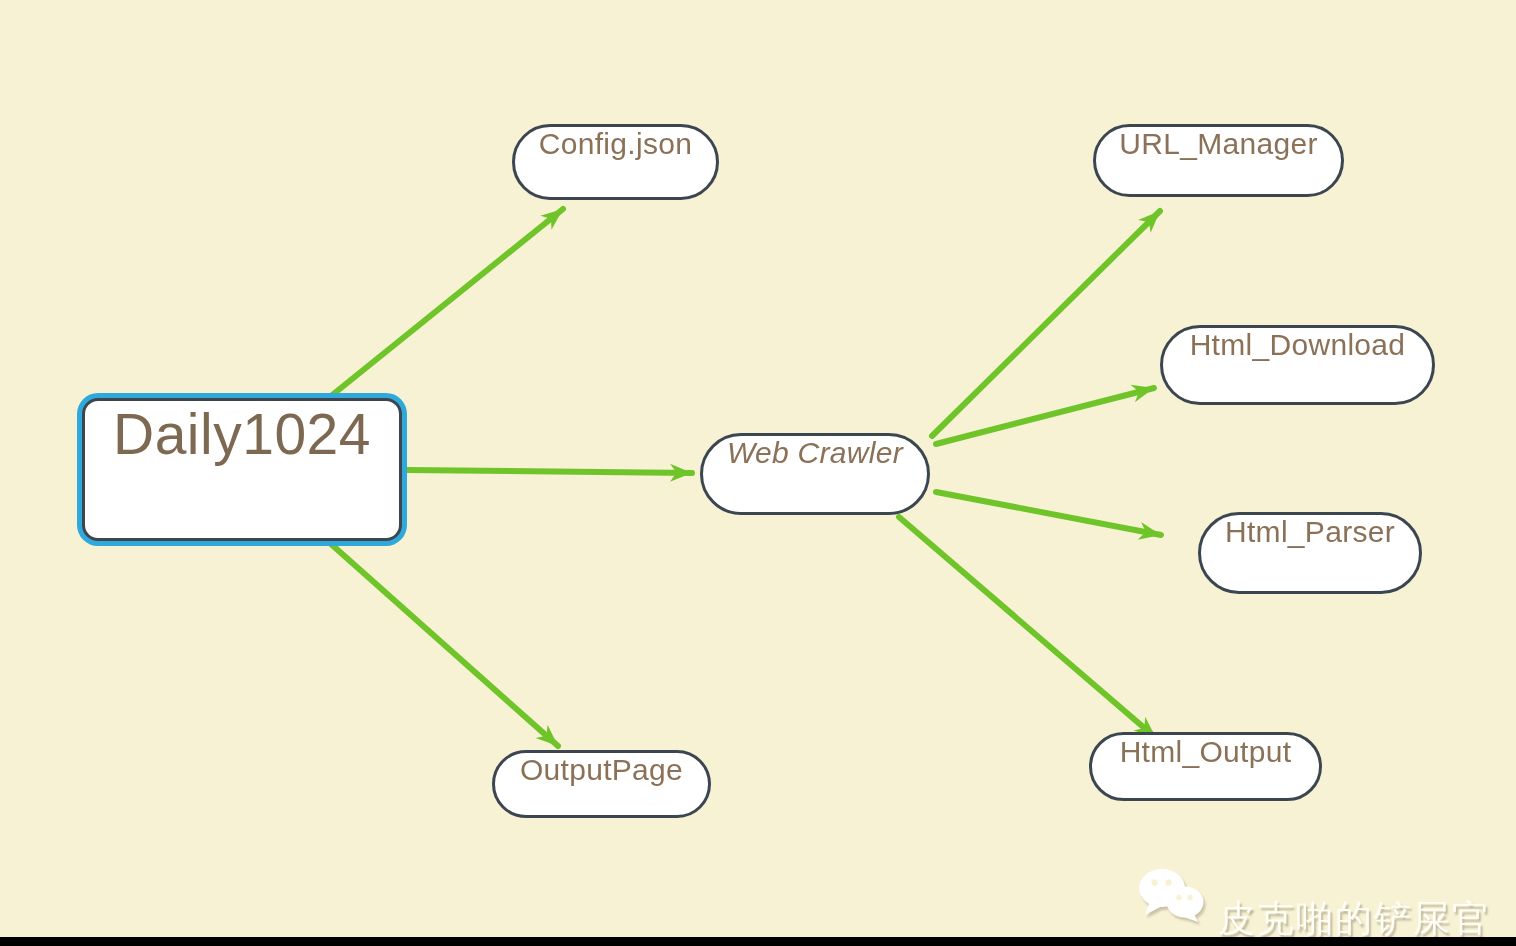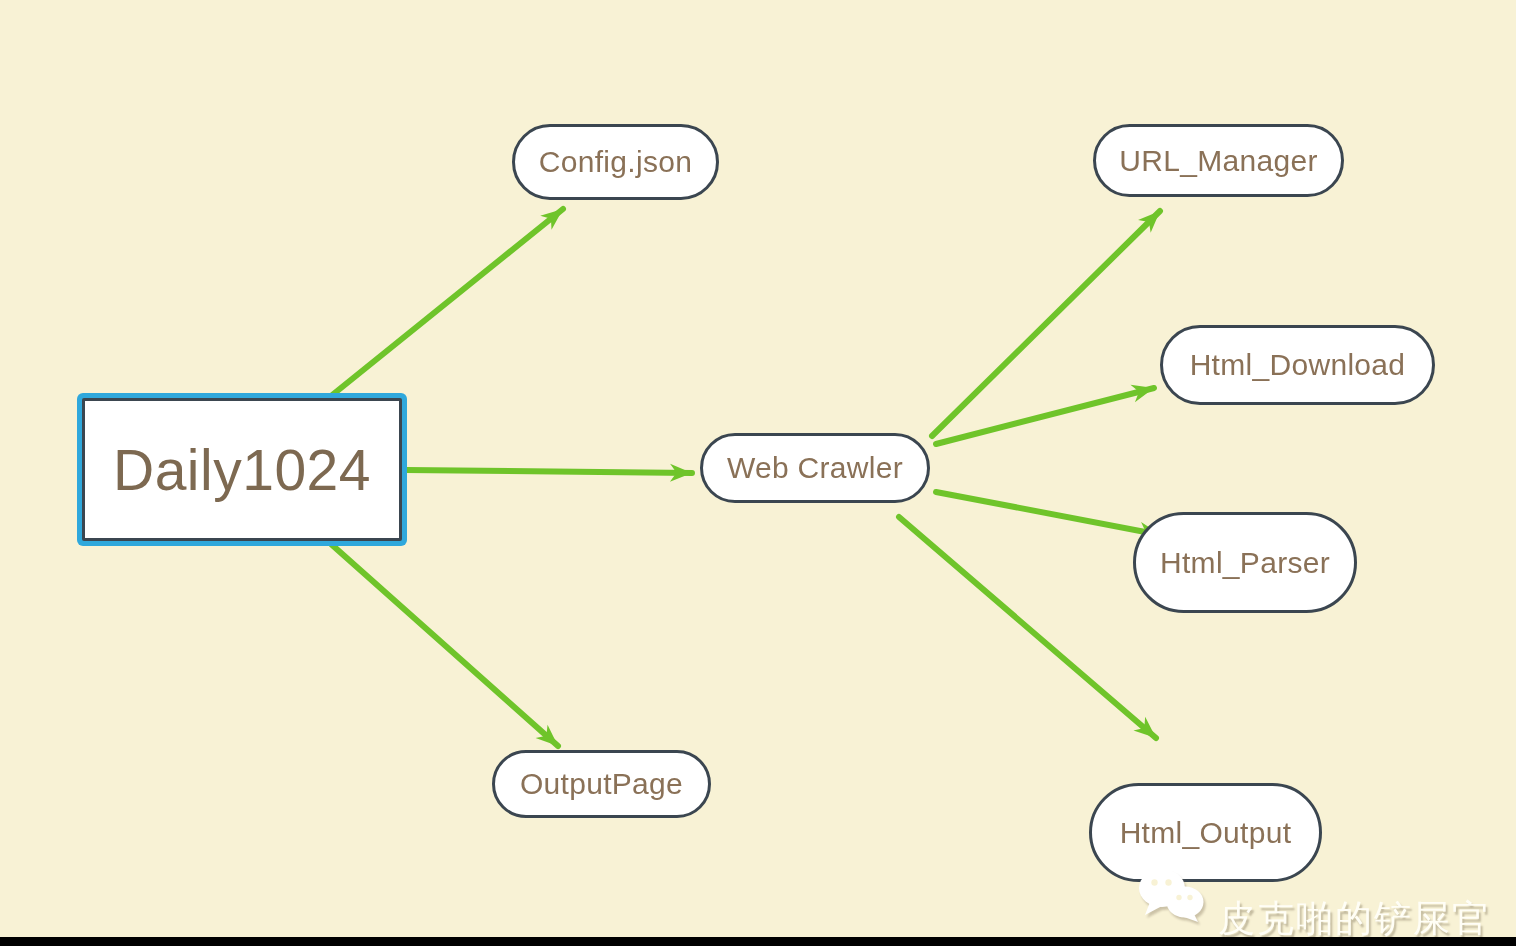--- a/index.html
+++ b/index.html
@@ -31,33 +31,33 @@
     stroke-width: 6;
     stroke-linecap: round;
     fill: none;
   }
   .node {
     position: absolute;
     background: var(--node-fill, #ffffff);
     border: 3px solid var(--node-border, #3b4650);
     box-sizing: border-box;
     display: flex;
-    align-items: center;
+    align-items: flex-start;
     justify-content: center;
     color: var(--label, #8a7157);
     white-space: nowrap;
     cursor: default;
   }
   .node.pill {
     border-radius: 999px;
     font-size: 30px;
     letter-spacing: 0.3px;
   }
   .node.root {
-    border-radius: 2px;
+    border-radius: 16px;
     box-shadow: 0 0 0 5px var(--root-outline, #2fa8dc);
     font-size: 57px;
     color: var(--root-label, #7d6951);
     letter-spacing: 0.5px;
   }
   .watermark {
     position: absolute;
     left: 1138px;
     top: 846px;
     display: flex;
@@ -113,33 +113,33 @@
   </div>
 
   <div class="node pill" style="left: 1093px; top: 124px; width: 251px; height: 73px;">
     <span>URL_Manager</span>
   </div>
 
   <div class="node pill" style="left: 1160px; top: 325px; width: 275px; height: 80px;">
     <span>Html_Download</span>
   </div>
 
-  <div class="node pill" style="left: 700px; top: 433px; width: 230px; height: 70px;">
+  <div class="node pill" style="left: 700px; top: 433px; width: 230px; height: 82px; font-style: italic;">
     <span>Web Crawler</span>
   </div>
 
-  <div class="node pill" style="left: 1133px; top: 512px; width: 224px; height: 101px;">
+  <div class="node pill" style="left: 1198px; top: 512px; width: 224px; height: 82px;">
     <span>Html_Parser</span>
   </div>
 
   <div class="node pill" style="left: 492px; top: 750px; width: 219px; height: 68px;">
     <span>OutputPage</span>
   </div>
 
-  <div class="node pill" style="left: 1089px; top: 783px; width: 233px; height: 99px;">
+  <div class="node pill" style="left: 1089px; top: 732px; width: 233px; height: 69px;">
     <span>Html_Output</span>
   </div>
 
   <div class="watermark">
     <svg class="wechat-icon" width="68" height="54" viewBox="0 0 68 54" xmlns="http://www.w3.org/2000/svg">
       <g fill="#ffffff">
         <ellipse cx="24" cy="20" rx="23" ry="19"></ellipse>
         <path d="M12,34 L7,47 L24,38 Z"></path>
         <ellipse cx="47" cy="34" rx="18.5" ry="15.5"></ellipse>
         <path d="M56,46 L60,54 L46,49 Z"></path>

